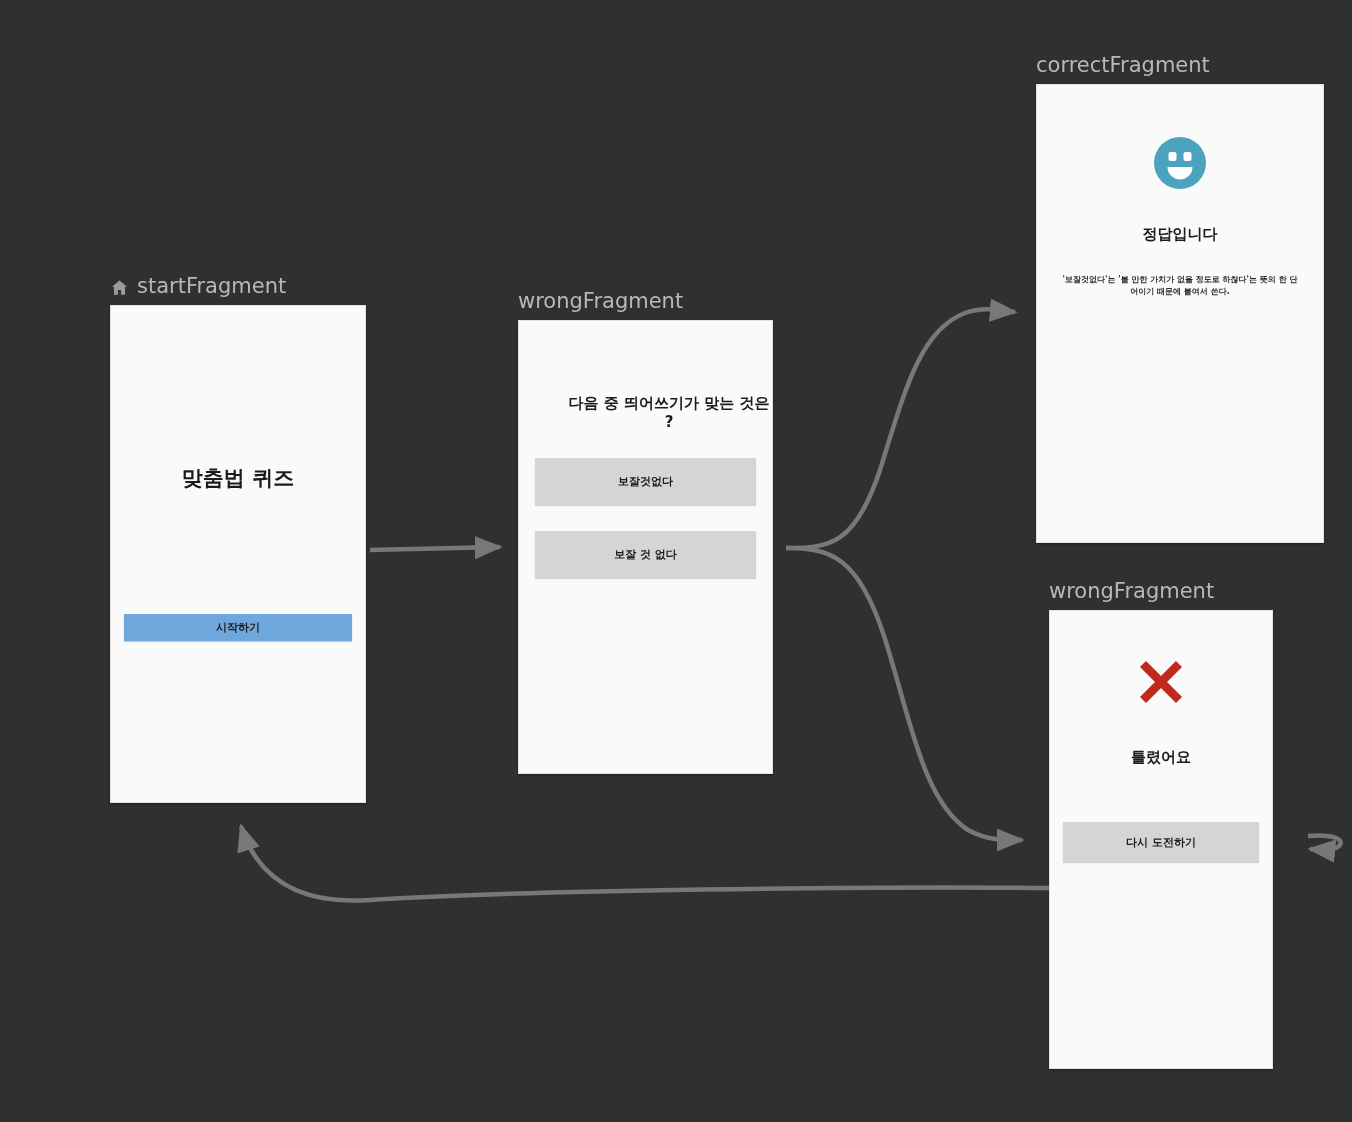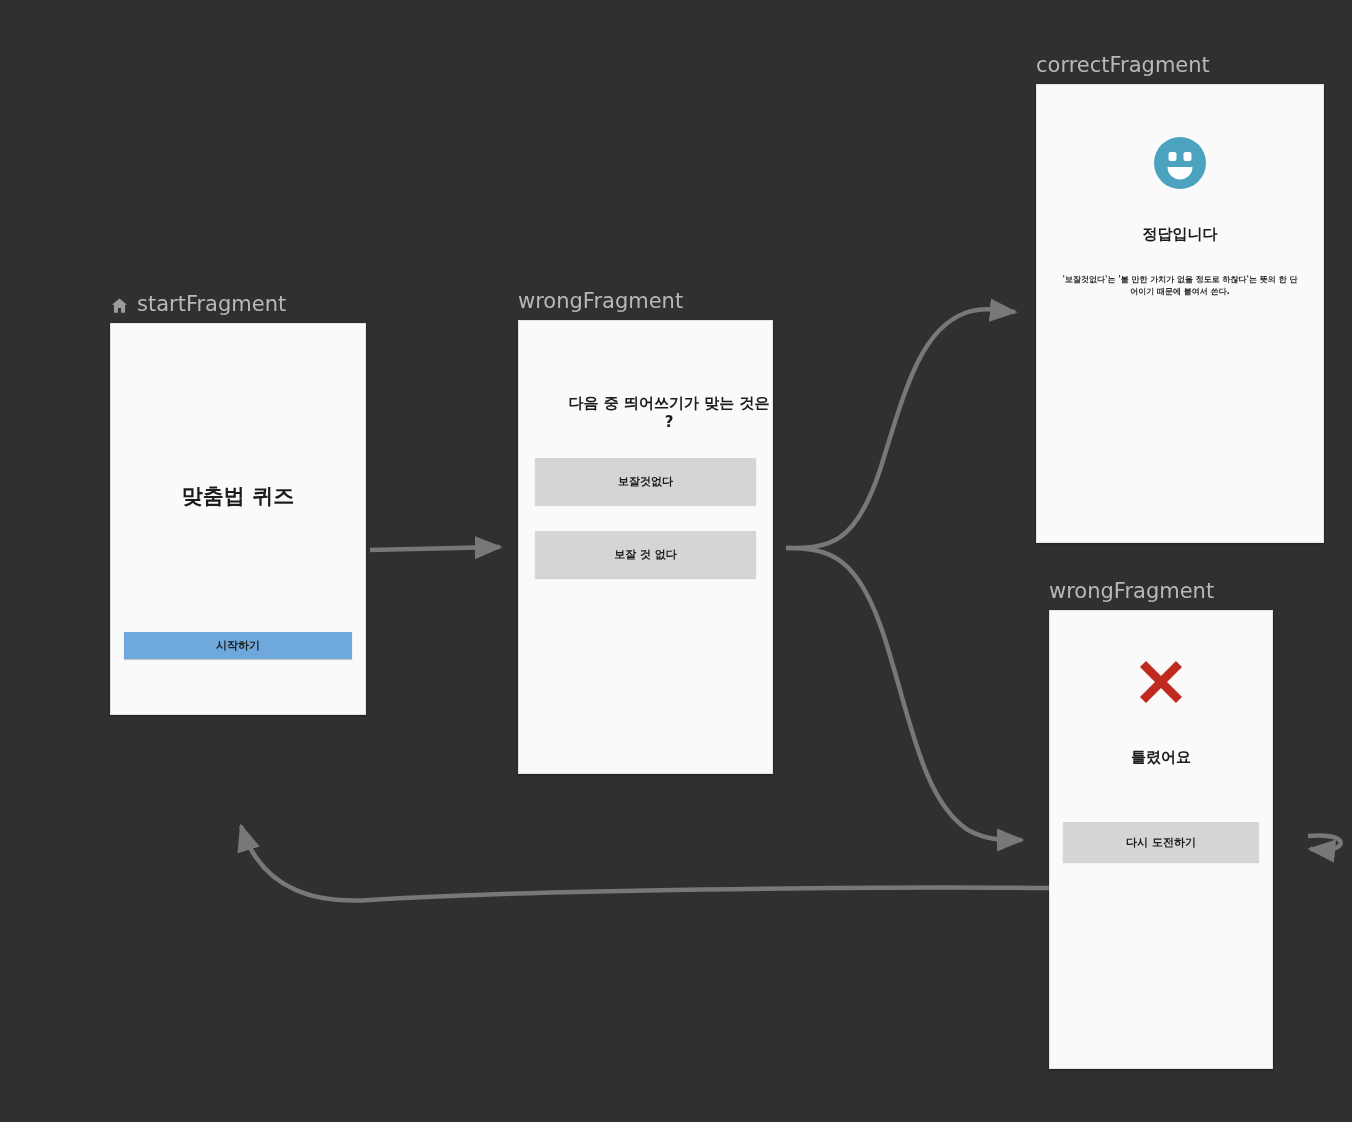--- a/index.html
+++ b/index.html
@@ -53,22 +53,22 @@
   .phone {
     background: #fafafa;
     border: 1px solid #e4e4e4;
     box-sizing: border-box;
     position: relative;
     overflow: hidden;
     box-shadow: 0 1px 2px rgba(0,0,0,0.35);
   }
 
   
-  #dest-start { left: 110px; top: 323px; }
-  #dest-start .phone { width: 256px; height: 392px; }
+  #dest-start { left: 110px; top: 305px; }
+  #dest-start .phone { width: 256px; height: 498px; }
   .start-title {
     position: absolute;
     left: 0; right: 0;
     top: 158px;
     text-align: center;
     font-size: 21px;
     font-weight: bold;
     color: #1b1b1b;
   }
   .start-button {

